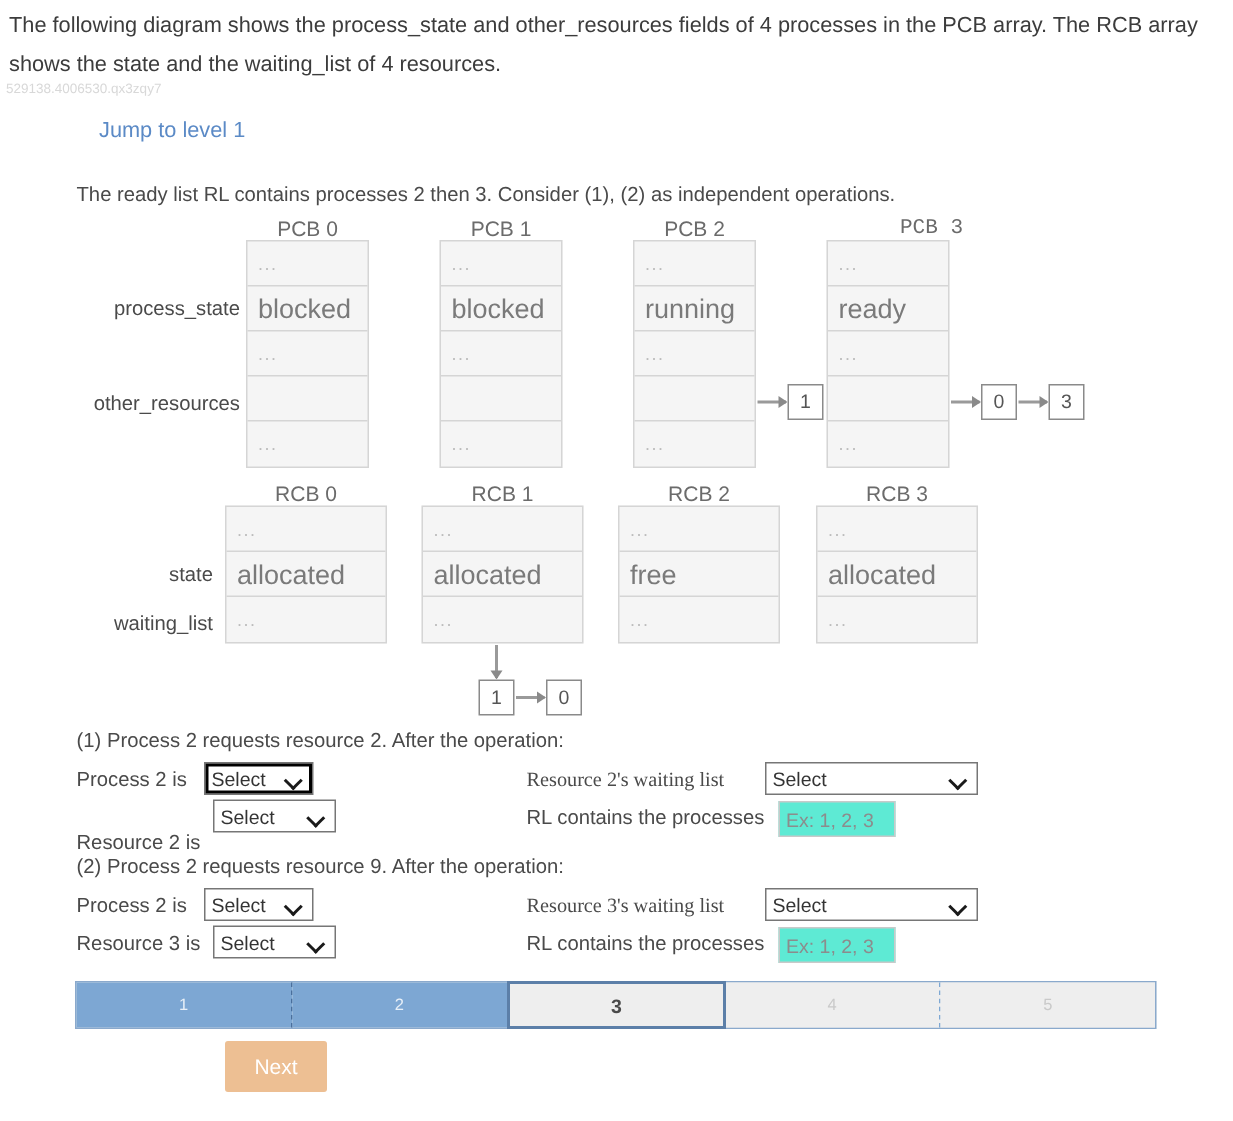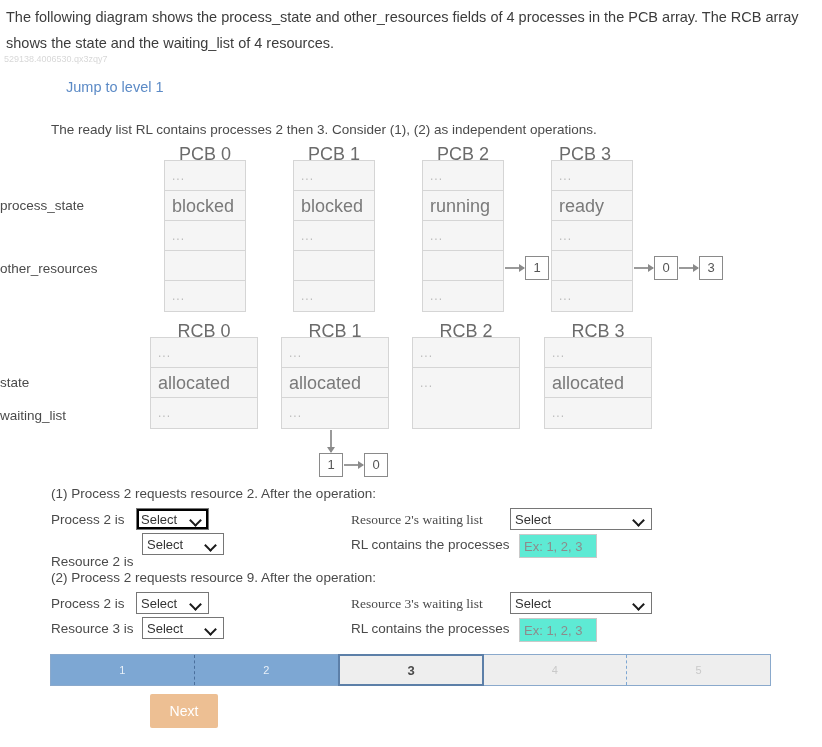--- a/index.html
+++ b/index.html
@@ -46,29 +46,30 @@
     font-size: 13.5px;
     color: #4a4a4a;
     white-space: nowrap;
   }
 
   
   .diagram { position: absolute; left: 0; top: 0; width: 822px; height: 747px; }
 
   .col-title {
     position: absolute;
-    font-size: 18px;
+    font-size: 14px;
     color: #6b6b6b;
     text-align: center;
     white-space: nowrap;
   }
   .row-label {
     position: absolute;
     font-size: 13.5px;
     color: #4a4a4a;
+    text-align: right;
     white-space: nowrap;
   }
 
   .block {
     position: absolute;
     border: 1px solid #d5d5d5;
     background: #f5f5f5;
   }
   .cell {
     border-bottom: 1px solid #d5d5d5;
@@ -275,21 +276,21 @@
     <div class="block" style="left:422px; top:160px; width:82px; height:152px;">
       <div class="cell dots">...</div>
       <div class="cell">running</div>
       <div class="cell dots">...</div>
       <div class="cell empty"></div>
       <div class="cell dots">...</div>
     </div>
     <div class="arrow-h" style="left:505px; top:267px; width:19px;"></div>
     <div class="node" style="left:525px; top:256px;">1</div>
 
-    <div class="col-title" style="left:544px; top:144px; width:82px;">PCB 3</div>
+    <div class="col-title" style="left:580px; top:144px; width:82px;font-family:Liberation Mono, monospace;">PCB 3</div>
     <div class="block" style="left:551px; top:160px; width:82px; height:152px;">
       <div class="cell dots">...</div>
       <div class="cell">ready</div>
       <div class="cell dots">...</div>
       <div class="cell empty"></div>
       <div class="cell dots">...</div>
     </div>
     <div class="arrow-h" style="left:634px; top:267px; width:19px;"></div>
     <div class="node" style="left:654px; top:256px;">0</div>
     <div class="arrow-h" style="left:679px; top:267px; width:19px;"></div>
@@ -312,20 +313,21 @@
       <div class="cell dots">...</div>
     </div>
     <div class="arrow-v" style="left:330px; top:430px; height:22px;"></div>
     <div class="node" style="left:319px; top:453px;">1</div>
     <div class="arrow-h" style="left:344px; top:464px; width:19px;"></div>
     <div class="node" style="left:364px; top:453px;">0</div>
 
     <div class="col-title" style="left:412px; top:321px; width:108px;">RCB 2</div>
     <div class="block" style="left:412px; top:337px; width:108px; height:92px;">
       <div class="cell dots">...</div>
+      <div class="cell">free</div>
       <div class="cell dots">...</div>
     </div>
 
     <div class="col-title" style="left:544px; top:321px; width:108px;">RCB 3</div>
     <div class="block" style="left:544px; top:337px; width:108px; height:92px;">
       <div class="cell dots">...</div>
       <div class="cell">allocated</div>
       <div class="cell dots">...</div>
     </div>
   </div>

